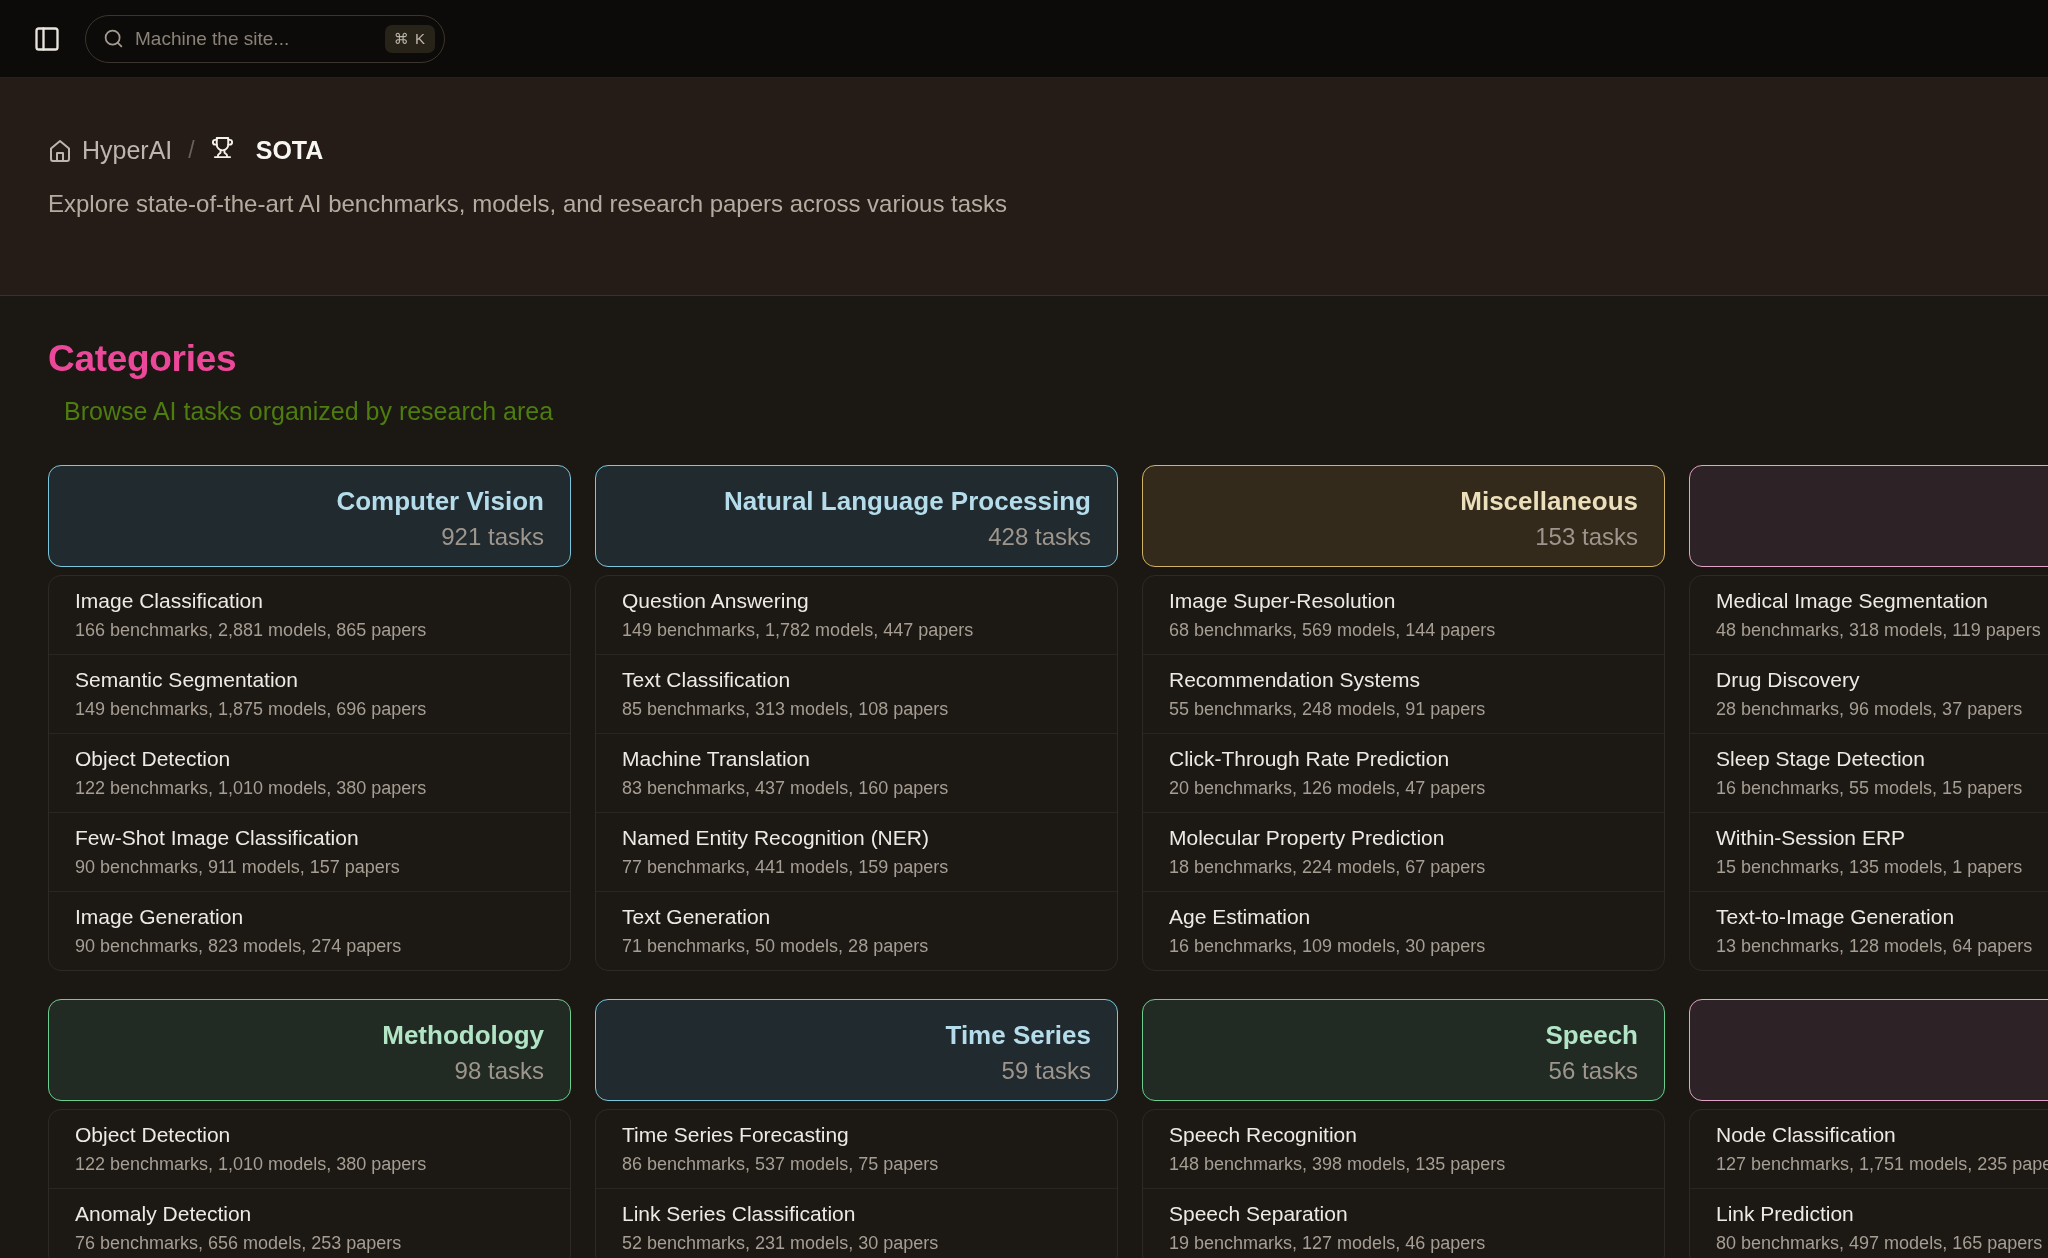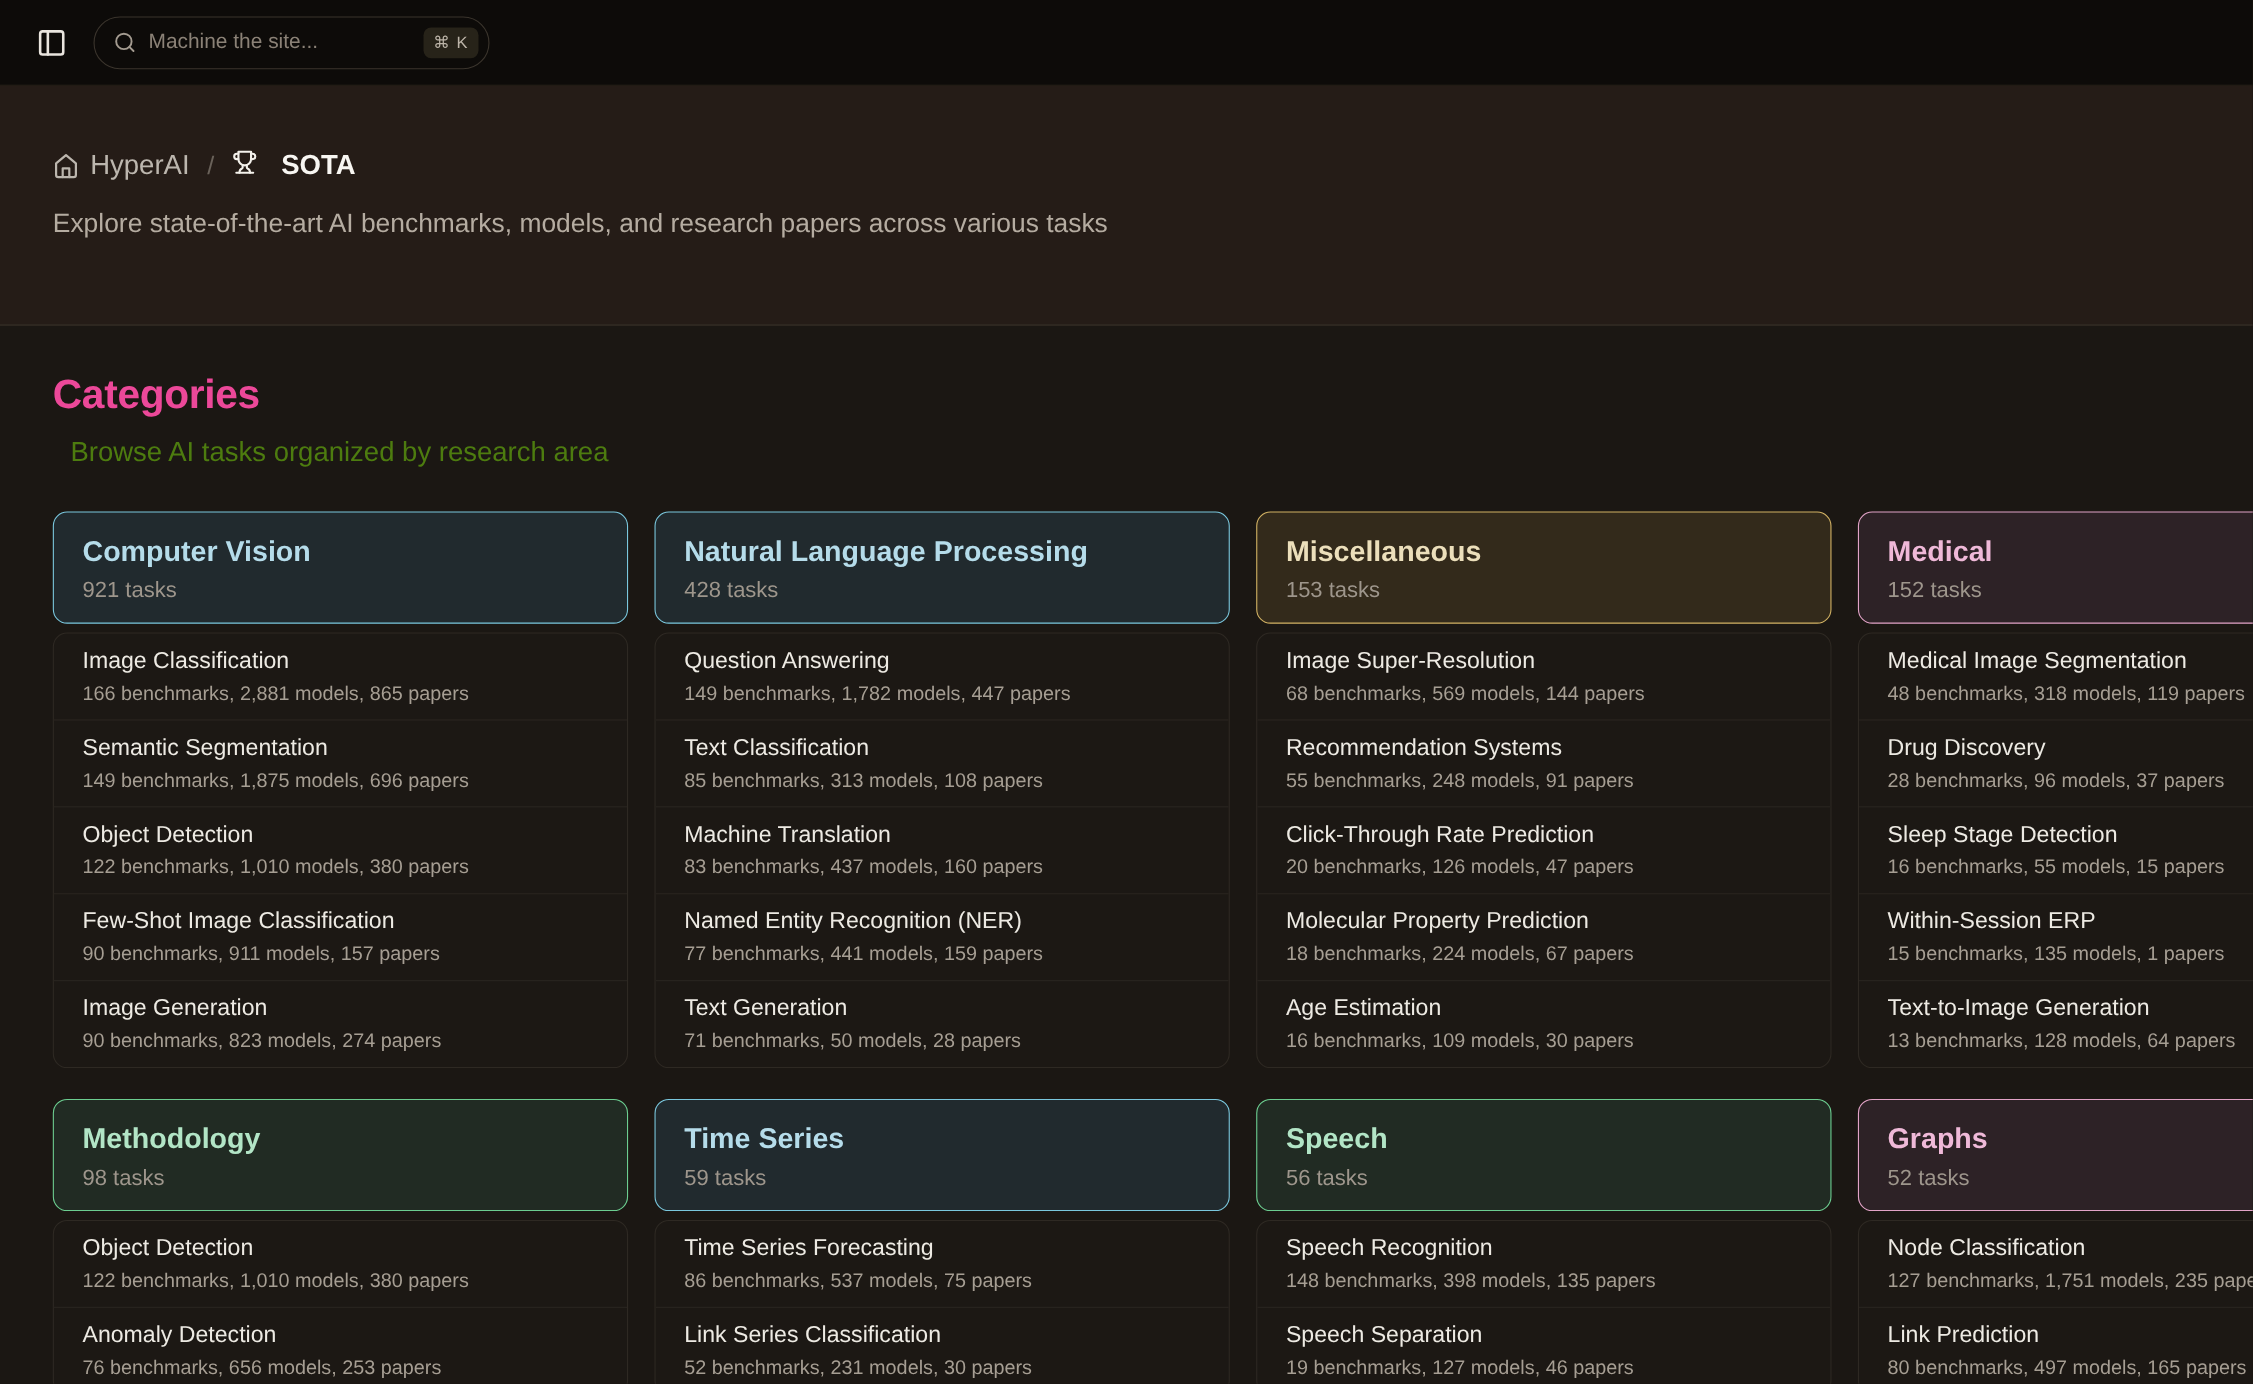--- a/index.html
+++ b/index.html
@@ -42,24 +42,24 @@
   
   .main { padding:0 0 0 48px; }
   .sec-title { margin-top:42px; font-size:37px; font-weight:700; color:#ec4899; letter-spacing:-.3px; }
   .sec-sub { margin-top:17px; font-size:25px; color:#4d7c0f;margin-left:16px; }
   .grid {
     margin-top:39px; display:grid; grid-template-columns:repeat(4,523px);
     gap:28px 24px; align-items:start;
   }
   .cat-card {
     display:block; height:102px; border-radius:13px; padding:19px 26px 0 26px;
-    border:1px solid; cursor:pointer; text-decoration:none;
+    border:1px solid; cursor:pointer; text-decoration:none;text-align:right;
   }
   .cat-title { font-size:26px; font-weight:700; line-height:33px; }
-  .cat-count { margin-top:6px; font-size:20px; color:#9e968c; line-height:26px; }
+  .cat-count { margin-top:6px; font-size:24px; color:#9e968c; line-height:26px; }
   .theme-cyan  .cat-card, .cat-card.theme-cyan  { border-color:#7ac7dd; background:#212a2e; }
   .theme-cyan  .cat-title { color:#b5dcea; }
   .theme-yellow .cat-card, .cat-card.theme-yellow { border-color:#d2b264; background:#332a1b; }
   .theme-yellow .cat-title { color:#ecdfbb; }
   .theme-pink  .cat-card, .cat-card.theme-pink  { border-color:#e2a3c7; background:#2d2226; }
   .theme-pink  .cat-title { color:#efb9d8; }
   .theme-green .cat-card, .cat-card.theme-green { border-color:#6ccd90; background:#212b23; }
   .theme-green .cat-title { color:#b2e5c6; }
   .task-list {
     margin-top:8px; border:1px solid #2e2923; border-radius:13px;

